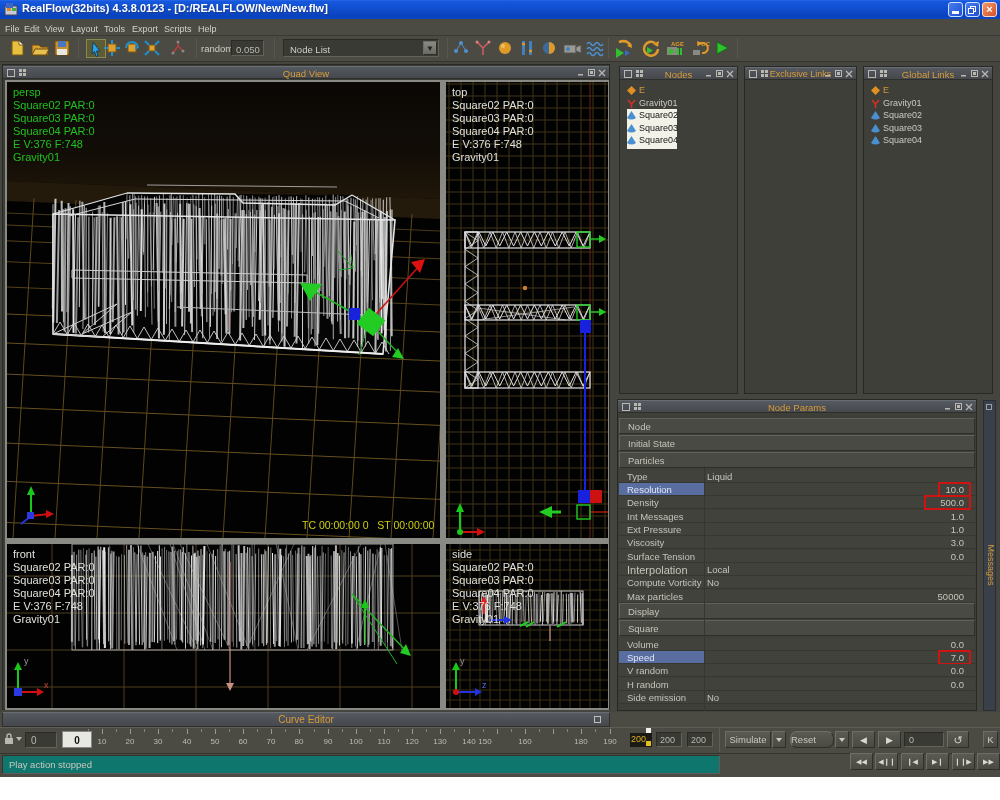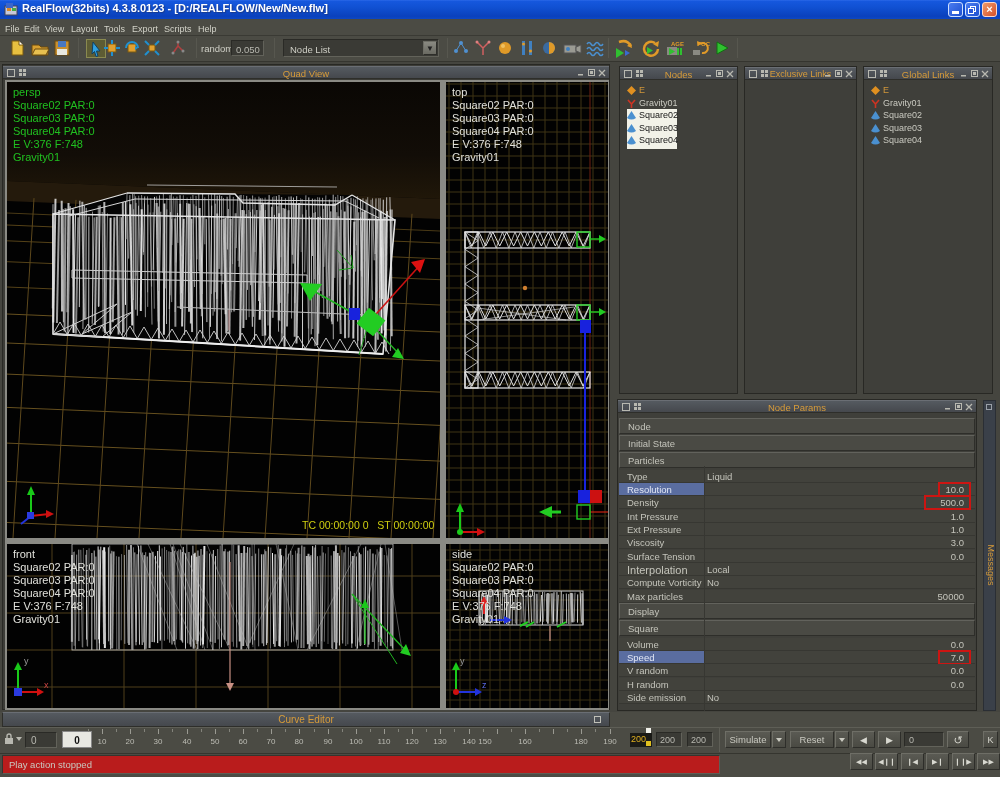--- a/index.html
+++ b/index.html
@@ -1139,21 +1139,21 @@
 <span class="abs" style="left:704px;top:484px;width:260px;text-align:right;font-size:9.5px;color:#c4c4bb">10.0</span>
 <div class="abs" style="left:938px;top:482px;width:33px;height:15px;border:2px solid #cc1512;"></div>
 <div class="abs" style="left:619px;top:496px;width:356px;height:13px;background:#42423c;border-bottom:1px solid #373732;"></div>
 <div class="abs" style="left:619px;top:496px;width:85px;height:12px;background:#42423c;">
     <span style="position:absolute;left:8px;top:1px;font-size:9.5px;color:#c4c4bb;white-space:nowrap">Density</span>
   </div>
 <span class="abs" style="left:704px;top:497px;width:260px;text-align:right;font-size:9.5px;color:#c4c4bb">500.0</span>
 <div class="abs" style="left:924px;top:495px;width:47px;height:15px;border:2px solid #cc1512;"></div>
 <div class="abs" style="left:619px;top:510px;width:356px;height:13px;background:#42423c;border-bottom:1px solid #373732;"></div>
 <div class="abs" style="left:619px;top:510px;width:85px;height:12px;background:#42423c;">
-    <span style="position:absolute;left:8px;top:1px;font-size:9.5px;color:#c4c4bb;white-space:nowrap">Int Pressure</span>
+    <span style="position:absolute;left:8px;top:1px;font-size:9.5px;color:#c4c4bb;white-space:nowrap">Int Messages</span>
   </div>
 <span class="abs" style="left:704px;top:511px;width:260px;text-align:right;font-size:9.5px;color:#c4c4bb">1.0</span>
 <div class="abs" style="left:619px;top:523px;width:356px;height:13px;background:#42423c;border-bottom:1px solid #373732;"></div>
 <div class="abs" style="left:619px;top:523px;width:85px;height:12px;background:#42423c;">
     <span style="position:absolute;left:8px;top:1px;font-size:9.5px;color:#c4c4bb;white-space:nowrap">Ext Pressure</span>
   </div>
 <span class="abs" style="left:704px;top:524px;width:260px;text-align:right;font-size:9.5px;color:#c4c4bb">1.0</span>
 <div class="abs" style="left:619px;top:536px;width:356px;height:13px;background:#42423c;border-bottom:1px solid #373732;"></div>
 <div class="abs" style="left:619px;top:536px;width:85px;height:12px;background:#42423c;">
     <span style="position:absolute;left:8px;top:1px;font-size:9.5px;color:#c4c4bb;white-space:nowrap">Viscosity</span>
@@ -1286,36 +1286,36 @@
   </div>
 <div style="position:absolute;left:646px;top:728px;width:5px;height:5px;background:#f0f0ea;"></div>
 <div style="position:absolute;left:646px;top:741px;width:5px;height:5px;background:#e0c020;"></div>
 <div class="sunk" style="position:absolute;left:656px;top:732px;width:26px;height:15px;font-size:9px;padding:2px 0 0 3px;">200</div>
 <div class="sunk" style="position:absolute;left:687px;top:732px;width:26px;height:15px;font-size:9px;padding:2px 0 0 3px;">200</div>
 <div style="position:absolute;left:719px;top:728px;width:1px;height:24px;background:#35352f;border-right:1px solid #5e5e56;"></div>
 <div class="btn" style="position:absolute;left:725px;top:731px;width:46px;height:17px;font-size:9.5px;text-align:center;line-height:16px;">Simulate</div>
 <div class="btn" style="position:absolute;left:772px;top:731px;width:14px;height:17px;">
     <div style="position:absolute;left:3px;top:6px;border:3px solid transparent;border-top:4px solid #c9c9c0;"></div>
   </div>
-<div class="btn" style="position:absolute;left:790px;top:731px;width:44px;height:17px;font-size:9.5px;text-align:center;line-height:16px;">Reset</div>
+<div class="btn" style="position:absolute;left:790px;top:731px;width:44px;height:17px;font-size:9.5px;line-height:16px;border-radius:7px;">Reset</div>
 <div class="btn" style="position:absolute;left:835px;top:731px;width:14px;height:17px;">
     <div style="position:absolute;left:3px;top:6px;border:3px solid transparent;border-top:4px solid #c9c9c0;"></div>
   </div>
 <div class="btn" style="position:absolute;left:852px;top:731px;width:23px;height:17px;font-size:9px;text-align:center;line-height:16px;color:#d8d8d0;">◀</div>
 <div class="btn" style="position:absolute;left:878px;top:731px;width:23px;height:17px;font-size:9px;text-align:center;line-height:16px;color:#d8d8d0;">▶</div>
 <div class="sunk" style="position:absolute;left:904px;top:732px;width:40px;height:15px;font-size:9px;padding:2px 0 0 4px;">0</div>
 <div class="btn" style="position:absolute;left:947px;top:731px;width:22px;height:17px;font-size:11px;text-align:center;line-height:16px;color:#d8d8d0;">↺</div>
 <div class="btn" style="position:absolute;left:983px;top:731px;width:15px;height:17px;font-size:9px;text-align:center;line-height:16px;color:#d8d8d0;">K</div>
 <div class="btn" style="position:absolute;left:850px;top:753px;width:23px;height:17px;font-size:7px;text-align:center;line-height:16px;color:#d8d8d0;">◀◀</div>
 <div class="btn" style="position:absolute;left:875.4px;top:753px;width:23px;height:17px;font-size:7px;text-align:center;line-height:16px;color:#d8d8d0;">◀❙❙</div>
 <div class="btn" style="position:absolute;left:900.8px;top:753px;width:23px;height:17px;font-size:7px;text-align:center;line-height:16px;color:#d8d8d0;">❙◀</div>
 <div class="btn" style="position:absolute;left:926.1999999999999px;top:753px;width:23px;height:17px;font-size:7px;text-align:center;line-height:16px;color:#d8d8d0;">▶❙</div>
 <div class="btn" style="position:absolute;left:951.5999999999999px;top:753px;width:23px;height:17px;font-size:7px;text-align:center;line-height:16px;color:#d8d8d0;">❙❙▶</div>
 <div class="btn" style="position:absolute;left:976.9999999999999px;top:753px;width:23px;height:17px;font-size:7px;text-align:center;line-height:16px;color:#d8d8d0;">▶▶</div>
 <div class="abs" style="left:0;top:753px;width:1000px;height:24px;background:#4b4b44;border-top:1px solid #35352f;"></div>
-<div style="position:absolute;left:2px;top:755px;width:718px;height:19px;background:#b91c1c;border:1px solid #35352f;border-bottom-color:#5e5e56;border-right-color:#5e5e56;">
+<div style="position:absolute;left:2px;top:755px;width:718px;height:19px;background:#0f766e;border:1px solid #35352f;border-bottom-color:#5e5e56;border-right-color:#5e5e56;">
     <span style="position:absolute;left:6px;top:3px;font-size:9.5px;color:#c9c9c0;">Play action stopped</span>
   </div>
 <div class="btn" style="position:absolute;left:850px;top:753px;width:23px;height:17px;font-size:7px;text-align:center;line-height:16px;color:#d8d8d0;">◀◀</div>
 <div class="btn" style="position:absolute;left:875.4px;top:753px;width:23px;height:17px;font-size:7px;text-align:center;line-height:16px;color:#d8d8d0;">◀❙❙</div>
 <div class="btn" style="position:absolute;left:900.8px;top:753px;width:23px;height:17px;font-size:7px;text-align:center;line-height:16px;color:#d8d8d0;">❙◀</div>
 <div class="btn" style="position:absolute;left:926.1999999999999px;top:753px;width:23px;height:17px;font-size:7px;text-align:center;line-height:16px;color:#d8d8d0;">▶❙</div>
 <div class="btn" style="position:absolute;left:951.5999999999999px;top:753px;width:23px;height:17px;font-size:7px;text-align:center;line-height:16px;color:#d8d8d0;">❙❙▶</div>
 <div class="btn" style="position:absolute;left:976.9999999999999px;top:753px;width:23px;height:17px;font-size:7px;text-align:center;line-height:16px;color:#d8d8d0;">▶▶</div>
 </body></html>

